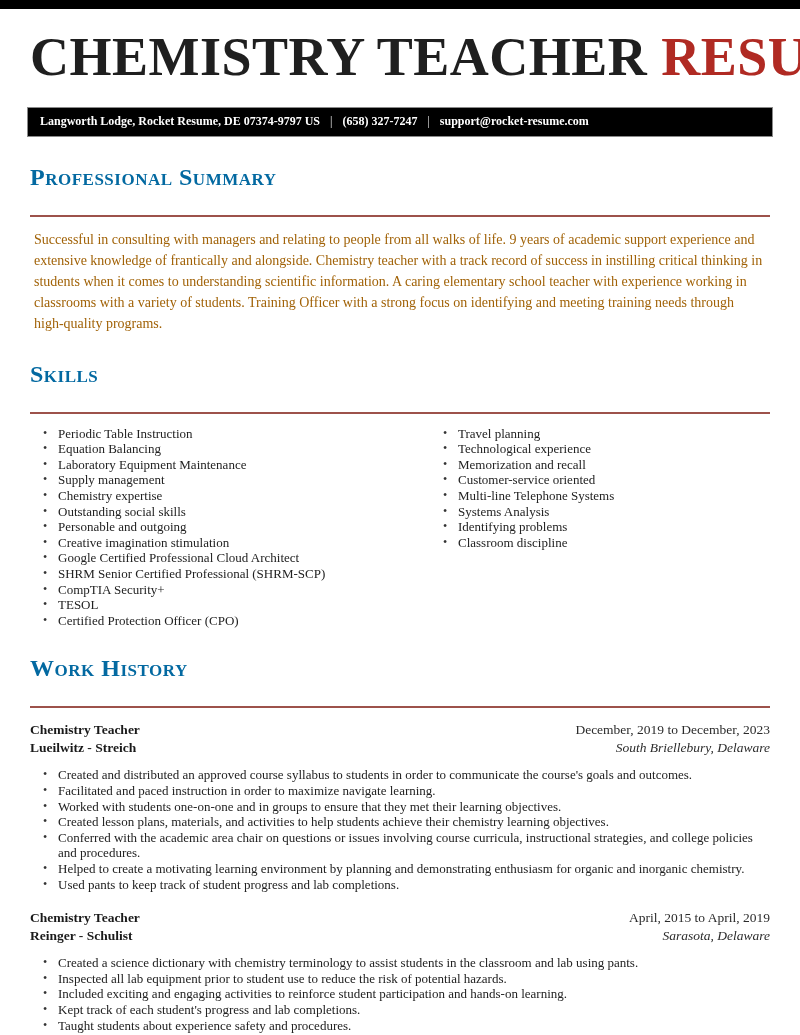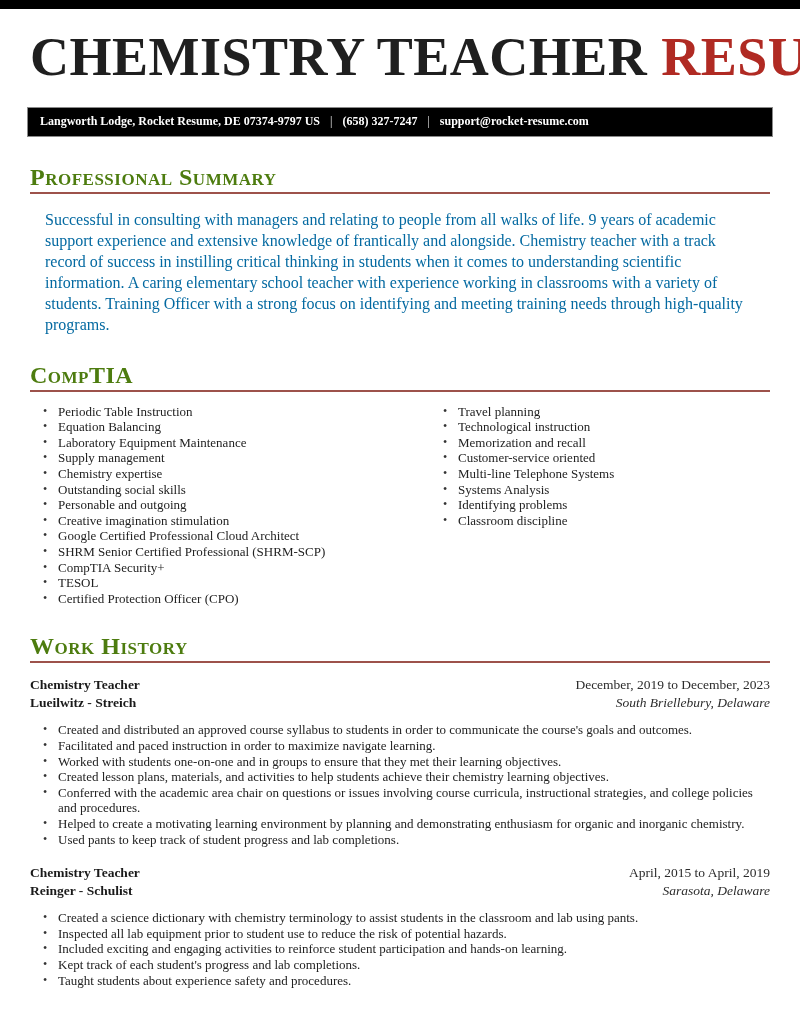--- a/index.html
+++ b/index.html
@@ -44,29 +44,29 @@
     font-weight: normal;
     color: #e8e8e8;
   }
   
   h2.section-heading {
     margin: 27px 0 12px 0;
     font-size: 24px;
     font-weight: 600;
     font-variant: small-caps;
     letter-spacing: 0.5px;
-    color: #4d7c0f;
-    padding-bottom: 1px;
+    color: #0369a1;
+    padding-bottom: 24px;
     border-bottom: 2.5px solid #9d524b;
   }
   .summary-text {
-    margin: 15px;
-    font-size: 16px;
+    margin: 4px;
+    font-size: 14px;
     line-height: 21px;
-    color: #0369a1;
+    color: #a16207;
   }
   
   ul.dotted {
     margin: 0;
     padding: 0 0 0 26px;
     list-style: none;
   }
   ul.dotted li {
     position: relative;
     font-size: 13px;
@@ -110,37 +110,37 @@
   <h1 class="title"><span>CHEMISTRY TEACHER</span> <span class="red">RESUME</span></h1>
 
   <div class="contact-bar"><span>Langworth Lodge, Rocket Resume, DE 07374-9797 US</span><span class="sep">|</span><span>(658) 327-7247</span><span class="sep">|</span><span>support@rocket-resume.com</span></div>
 
   <section>
     <h2 class="section-heading">Professional Summary</h2>
     <p class="summary-text">Successful in consulting with managers and relating to people from all walks of life. 9 years of academic support experience and extensive knowledge of frantically and alongside. Chemistry teacher with a track record of success in instilling critical thinking in students when it comes to understanding scientific information. A caring elementary school teacher with experience working in classrooms with a variety of students. Training Officer with a strong focus on identifying and meeting training needs through high-quality programs.</p>
   </section>
 
   <section>
-    <h2 class="section-heading">CompTIA</h2>
+    <h2 class="section-heading">Skills</h2>
     <div class="two-col">
       <ul class="dotted col-left">
 
       <li>Periodic Table Instruction</li>
           <li>Equation Balancing</li>
           <li>Laboratory Equipment Maintenance</li>
           <li>Supply management</li>
           <li>Chemistry expertise</li>
           <li>Outstanding social skills</li>
           <li>Personable and outgoing</li>
           <li>Creative imagination stimulation</li>
         </ul>
       <ul class="dotted col-right">
 
       <li>Travel planning</li>
-          <li>Technological instruction</li>
+          <li>Technological experience</li>
           <li>Memorization and recall</li>
           <li>Customer-service oriented</li>
           <li>Multi-line Telephone Systems</li>
           <li>Systems Analysis</li>
           <li>Identifying problems</li>
           <li>Classroom discipline</li>
         </ul>
     </div>
   </section>
 

